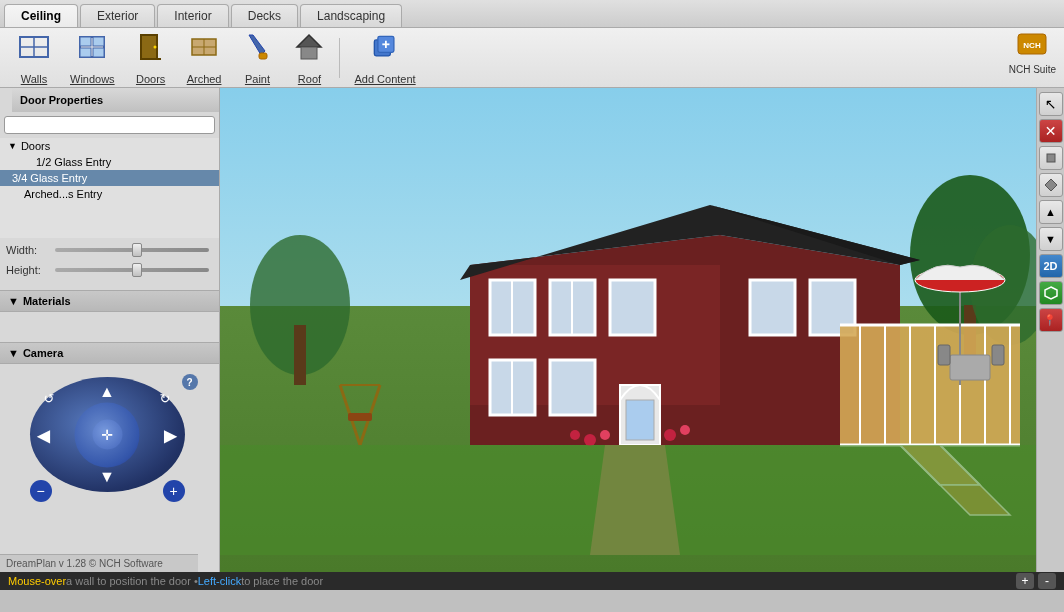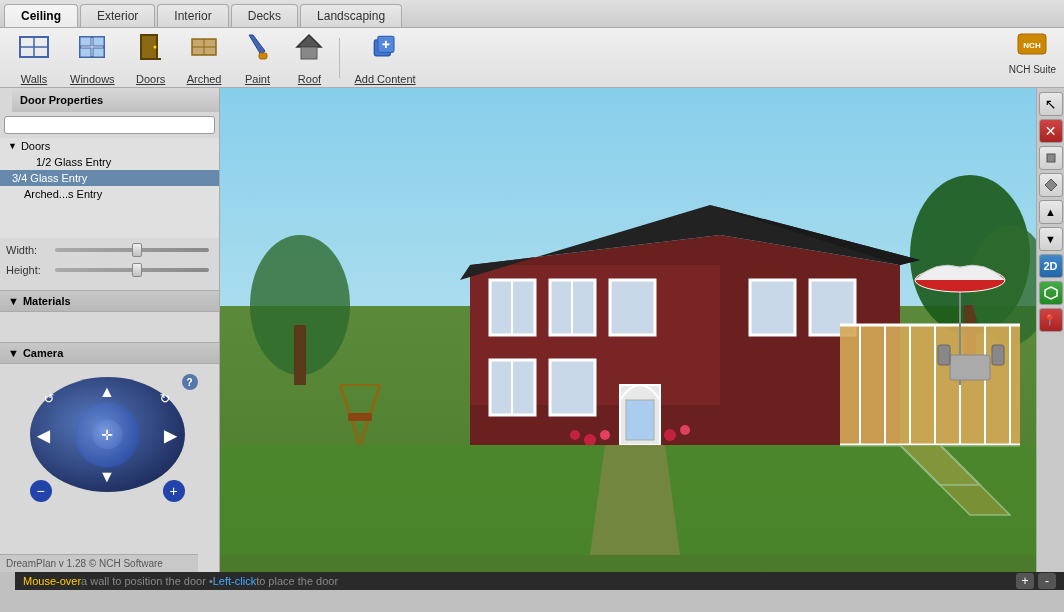--- a/index.html
+++ b/index.html
@@ -621,21 +621,21 @@
       <div class="rt-btn blue" style="font-size:11px;font-weight:bold;background:linear-gradient(to bottom,#4488cc,#2266aa);color:white;">2D</div>
       <div class="rt-btn green" style="font-size:11px;background:linear-gradient(to bottom,#44aa44,#228822);color:white;">
         <svg width="14" height="14" viewBox="0 0 14 14">
             <polygon points="7,1 13,4 13,10 7,13 1,10 1,4" fill="none" stroke="white" stroke-width="1.5"></polygon>
           </svg>
       </div>
       <div class="rt-btn red" style="background:linear-gradient(to bottom,#cc4444,#aa2222);color:white;font-size:11px;">📍</div>
     </div>
   </div>
 
-  <div class="status-bar" style="position:relative;margin-left:15px;">
+  <div class="status-bar" style="position:relative;">
     <span class="status-highlight">Mouse-over</span>
     <span class="status-text"> a wall to position the door • </span>
     <span class="status-link">Left-click</span>
     <span class="status-text"> to place the door</span>
 
     <div class="status-zoom">
       <div class="zoom-btn">+</div>
       <div class="zoom-btn">-</div>
     </div>
   </div>

